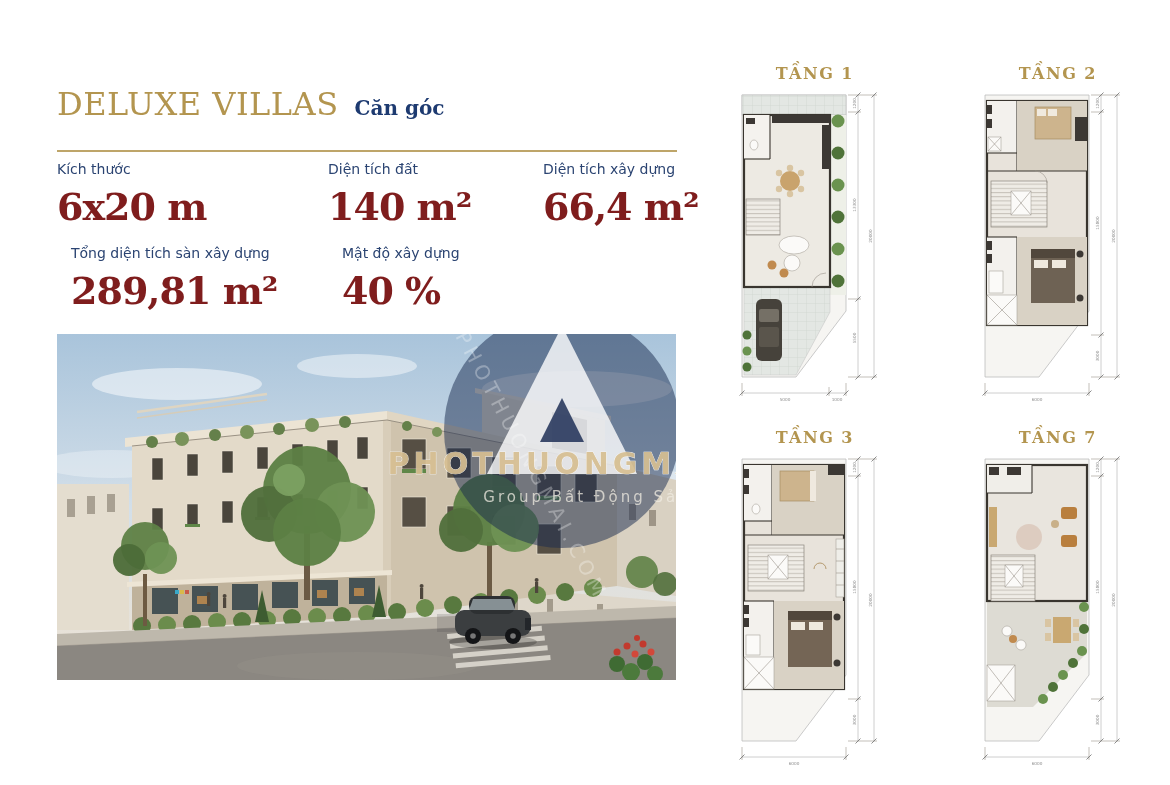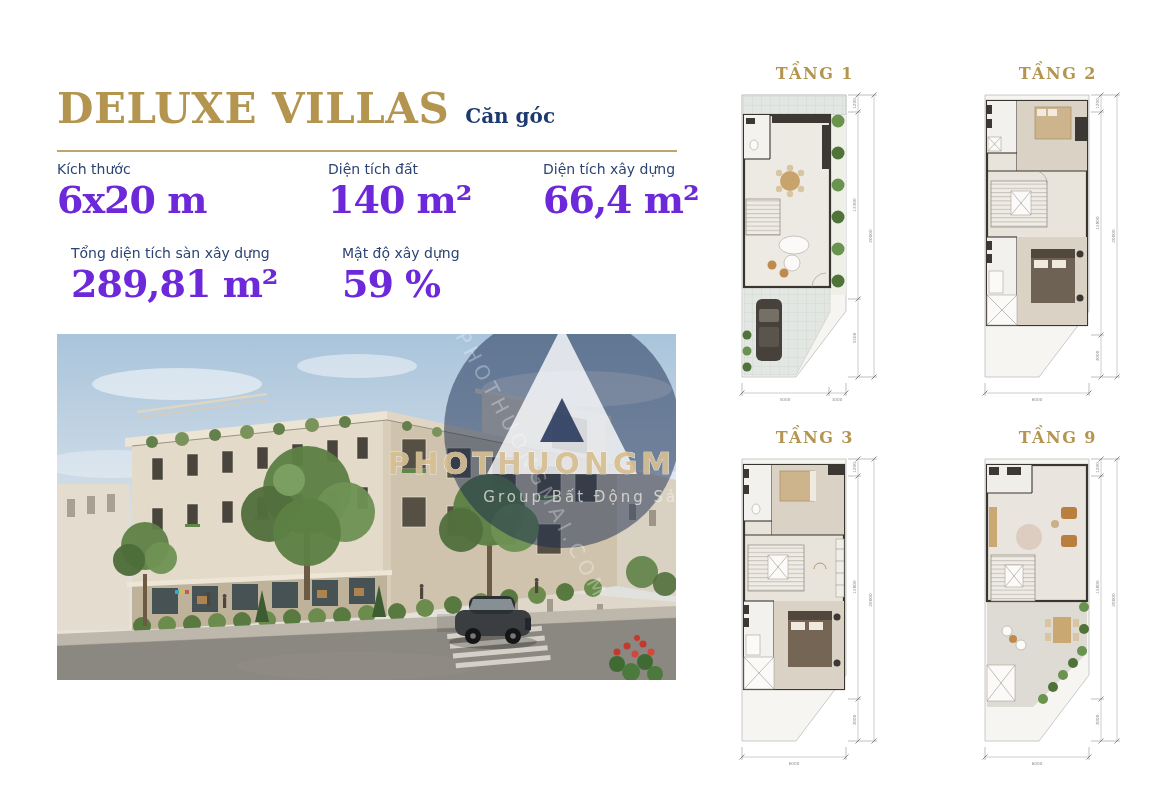--- a/index.html
+++ b/index.html
@@ -1,30 +1,30 @@
 <!DOCTYPE html>
 <html><head>
 <meta charset="utf-8">
 <style>
   html,body{margin:0;padding:0}
   body{width:1170px;height:785px;background:#ffffff;position:relative;overflow:hidden;
        font-family:"DejaVu Sans","Liberation Sans",sans-serif}
   .abs{position:absolute}
   
   .title-row{left:57px;top:88px;display:flex;align-items:baseline;gap:16px;white-space:nowrap}
-  .main-title{font-family:"DejaVu Serif","Liberation Serif",serif;font-weight:bold;font-size:42px;
+  .main-title{font-family:"DejaVu Serif","Liberation Serif",serif;font-weight:normal;font-size:32px;
               color:#b3954f;letter-spacing:0.5px;line-height:1}
   .sub-title{font-family:"DejaVu Serif","Liberation Serif",serif;font-weight:bold;font-size:20px;
              color:#1d3a70;line-height:1}
   .gold-rule{left:57px;top:150px;width:620px;height:2px;background:#b3954f;opacity:.85}
   
   .spec{position:absolute;top:0;white-space:nowrap}
   .spec-label{font-size:14px;color:#2b4472}
   .spec-value{font-family:"DejaVu Serif","Liberation Serif",serif;font-weight:bold;font-size:38px;
-              color:#6d28d9;letter-spacing:-1px;margin-top:3px;line-height:1.05}
+              color:#7f1d1d;letter-spacing:-1px;margin-top:10px;line-height:1.05}
   
   .photo{left:57px;top:334px;width:619px;height:346px;overflow:hidden;background:#cfdce8}
   
   .plan-cell{position:absolute;width:160px}
   .plan-label{width:120px;margin:0 0 4px 0;text-align:right;
               font-family:"DejaVu Serif","Liberation Serif",serif;font-weight:bold;font-size:16px;
               color:#b3954f;letter-spacing:1.5px;white-space:nowrap}
   .plan-svg{display:block}
   
   .lot{fill:#f6f5f2;stroke:#bcbcbc;stroke-width:.8}
@@ -82,21 +82,21 @@
     <div class="spec-value">66,4 m²</div>
   </div>
 </div>
 <div class="abs" style="left:71px;top:245px;width:620px;height:78px">
   <div class="spec" style="left:0">
     <div class="spec-label">Tổng diện tích sàn xây dựng</div>
     <div class="spec-value">289,81 m²</div>
   </div>
   <div class="spec" style="left:271px">
     <div class="spec-label">Mật độ xây dựng</div>
-    <div class="spec-value">59 %</div>
+    <div class="spec-value">40 %</div>
   </div>
 </div>
 
 <div class="abs photo">
 <svg viewBox="0 0 619 346" width="619" height="346">
   <rect width="619" height="346" fill="url(#skyG)"></rect>
   <g fill="#ffffff">
     <ellipse cx="120" cy="50" rx="85" ry="16" opacity=".5"></ellipse>
     <ellipse cx="300" cy="32" rx="60" ry="12" opacity=".45"></ellipse>
     <ellipse cx="520" cy="55" rx="95" ry="18" opacity=".5"></ellipse>
@@ -508,21 +508,21 @@
     <line class="dim" x1="8" y1="306" x2="112" y2="306"></line>
     <line class="thin" x1="8" y1="296" x2="8" y2="309"></line>
       <line class="thin" x1="112" y1="296" x2="112" y2="309"></line>
     <line class="tick" x1="5.5" y1="308.5" x2="10.5" y2="303.5"></line>
       <line class="tick" x1="109.5" y1="308.5" x2="114.5" y2="303.5"></line>
     <text class="dim" x="60" y="313.5" text-anchor="middle">6000</text>
   </svg>
 </div>
 
 <div class="plan-cell" style="left:977px;top:428px">
-  <div class="plan-label">TẦNG 9</div>
+  <div class="plan-label">TẦNG 7</div>
   <svg class="plan-svg" viewBox="0 0 160 330" width="160" height="330">
     <polygon class="lot" points="8,8 112,8 112,224 62,290 8,290"></polygon>
     <polygon points="10,150 110,150 110,202 56,256 10,256" fill="#dddbd3"></polygon>
     <rect x="10" y="14" width="100" height="136" fill="#e9e5de"></rect>
     <rect x="10" y="14" width="100" height="136" class="wall"></rect>
     <rect x="10" y="14" width="45" height="28" fill="#f0eee9"></rect>
     <line x1="55" y1="14" x2="55" y2="42" class="part"></line>
       <line x1="10" y1="42" x2="55" y2="42" class="part"></line>
     <rect x="12" y="16" width="10" height="8" class="dark"></rect>
       <rect x="30" y="16" width="14" height="8" class="dark"></rect>

